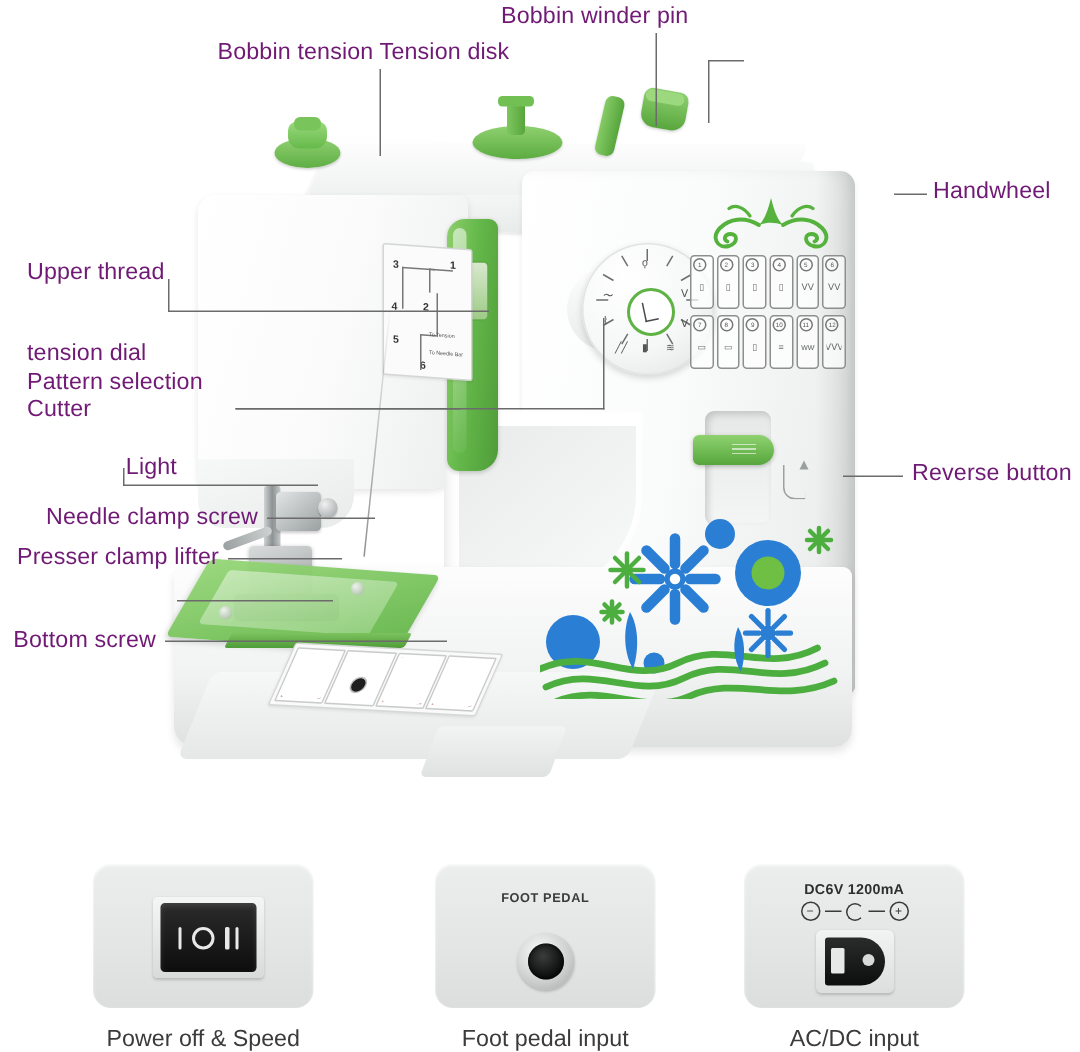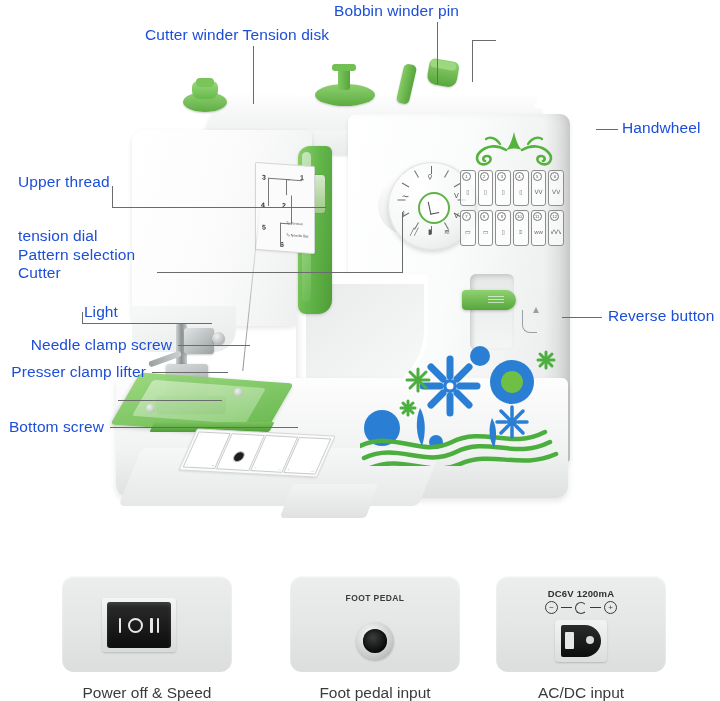--- a/index.html
+++ b/index.html
@@ -6,21 +6,21 @@
   body{
     width:720px;height:701px;position:relative;overflow:hidden;
     font-family:"Liberation Sans","DejaVu Sans",sans-serif;
     color:#3a3a3a;
   }
   .stage{position:absolute;inset:0;}
 
   
   .label{
     position:absolute;font-size:15.5px;line-height:1.18;
-    color:#1d4ed8;white-space:pre;letter-spacing:.1px;
+    color:#701a75;white-space:pre;letter-spacing:.1px;
   }
   .label.r{text-align:right;}
 
   
   .lead{position:absolute;background:#6b6b6b;}
   .lead.h{height:1px;}
   .lead.v{width:1px;}
 
   
   .machine{position:absolute;left:110px;top:78px;width:520px;height:490px;}
@@ -333,21 +333,21 @@
     position:absolute;left:50%;top:46%;width:9px;height:9px;margin-left:-4.5px;
     border-radius:50%;background:#1e1e1e;border:1.5px solid #bdbfbf;
   }
 
   
   .decal{position:absolute;left:250px;top:268px;width:210px;height:120px;pointer-events:none;}
 
   
   .panels{position:absolute;left:0;top:568px;width:720px;height:133px;}
   .panel{
-    position:absolute;width:170px;height:96px;border-radius:12px;
+    position:absolute;width:147px;height:96px;border-radius:12px;
     background:linear-gradient(180deg,#eceded 0%,#e4e6e6 55%,#dcdede 100%);
     box-shadow:inset 0 1px 2px rgba(255,255,255,.85);
   }
   .p1{left:62px;top:8px;}
   .p2{left:290px;top:8px;}
   .p3{left:496px;top:8px;}
   .p-cap{
     position:absolute;top:108px;width:100%;text-align:center;
     font-size:15.5px;color:#3b3b3b;
   }
@@ -678,21 +678,21 @@
 
   <i class="lead v" style="left:82px;top:312px;height:12px;"></i>
   <i class="lead h" style="left:82px;top:323px;width:130px;"></i>
   <i class="lead h" style="left:178px;top:345px;width:72px;"></i>
   <i class="lead h" style="left:152px;top:372px;width:76px;"></i>
   <i class="lead h" style="left:118px;top:400px;width:104px;"></i>
   <i class="lead h" style="left:110px;top:427px;width:188px;"></i>
 
   <i class="lead h" style="left:562px;top:317px;width:40px;"></i>
 
-  <div class="label" style="left:145px;top:26px;">Cutter winder Tension disk</div>
+  <div class="label" style="left:145px;top:26px;">Bobbin tension Tension disk</div>
 
   <div class="label" style="left:334px;top:2px;">Bobbin winder pin</div>
 
 
   <div class="label" style="left:622px;top:119px;">Handwheel</div>
 
   <div class="label" style="left:18px;top:136px;">
     <div>Upper thread</div>
     <div>tension dial</div>
   </div>

